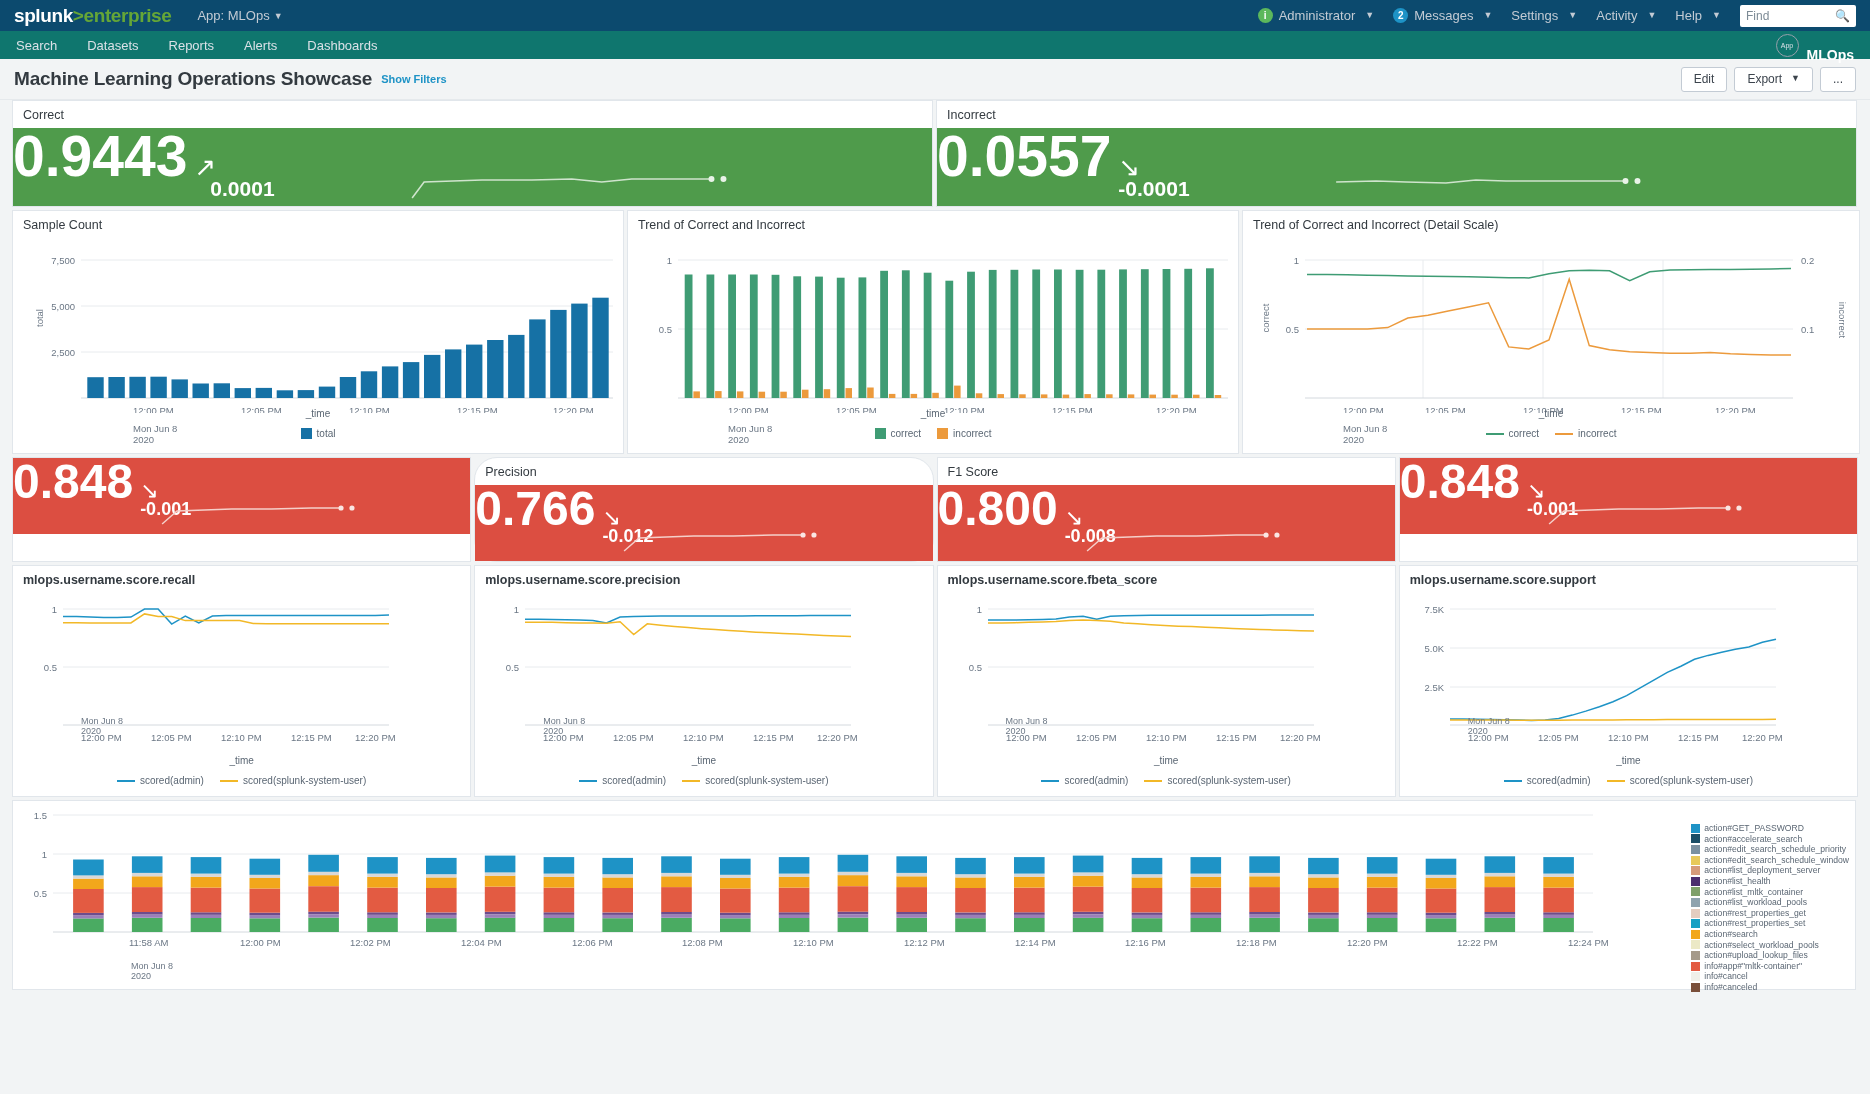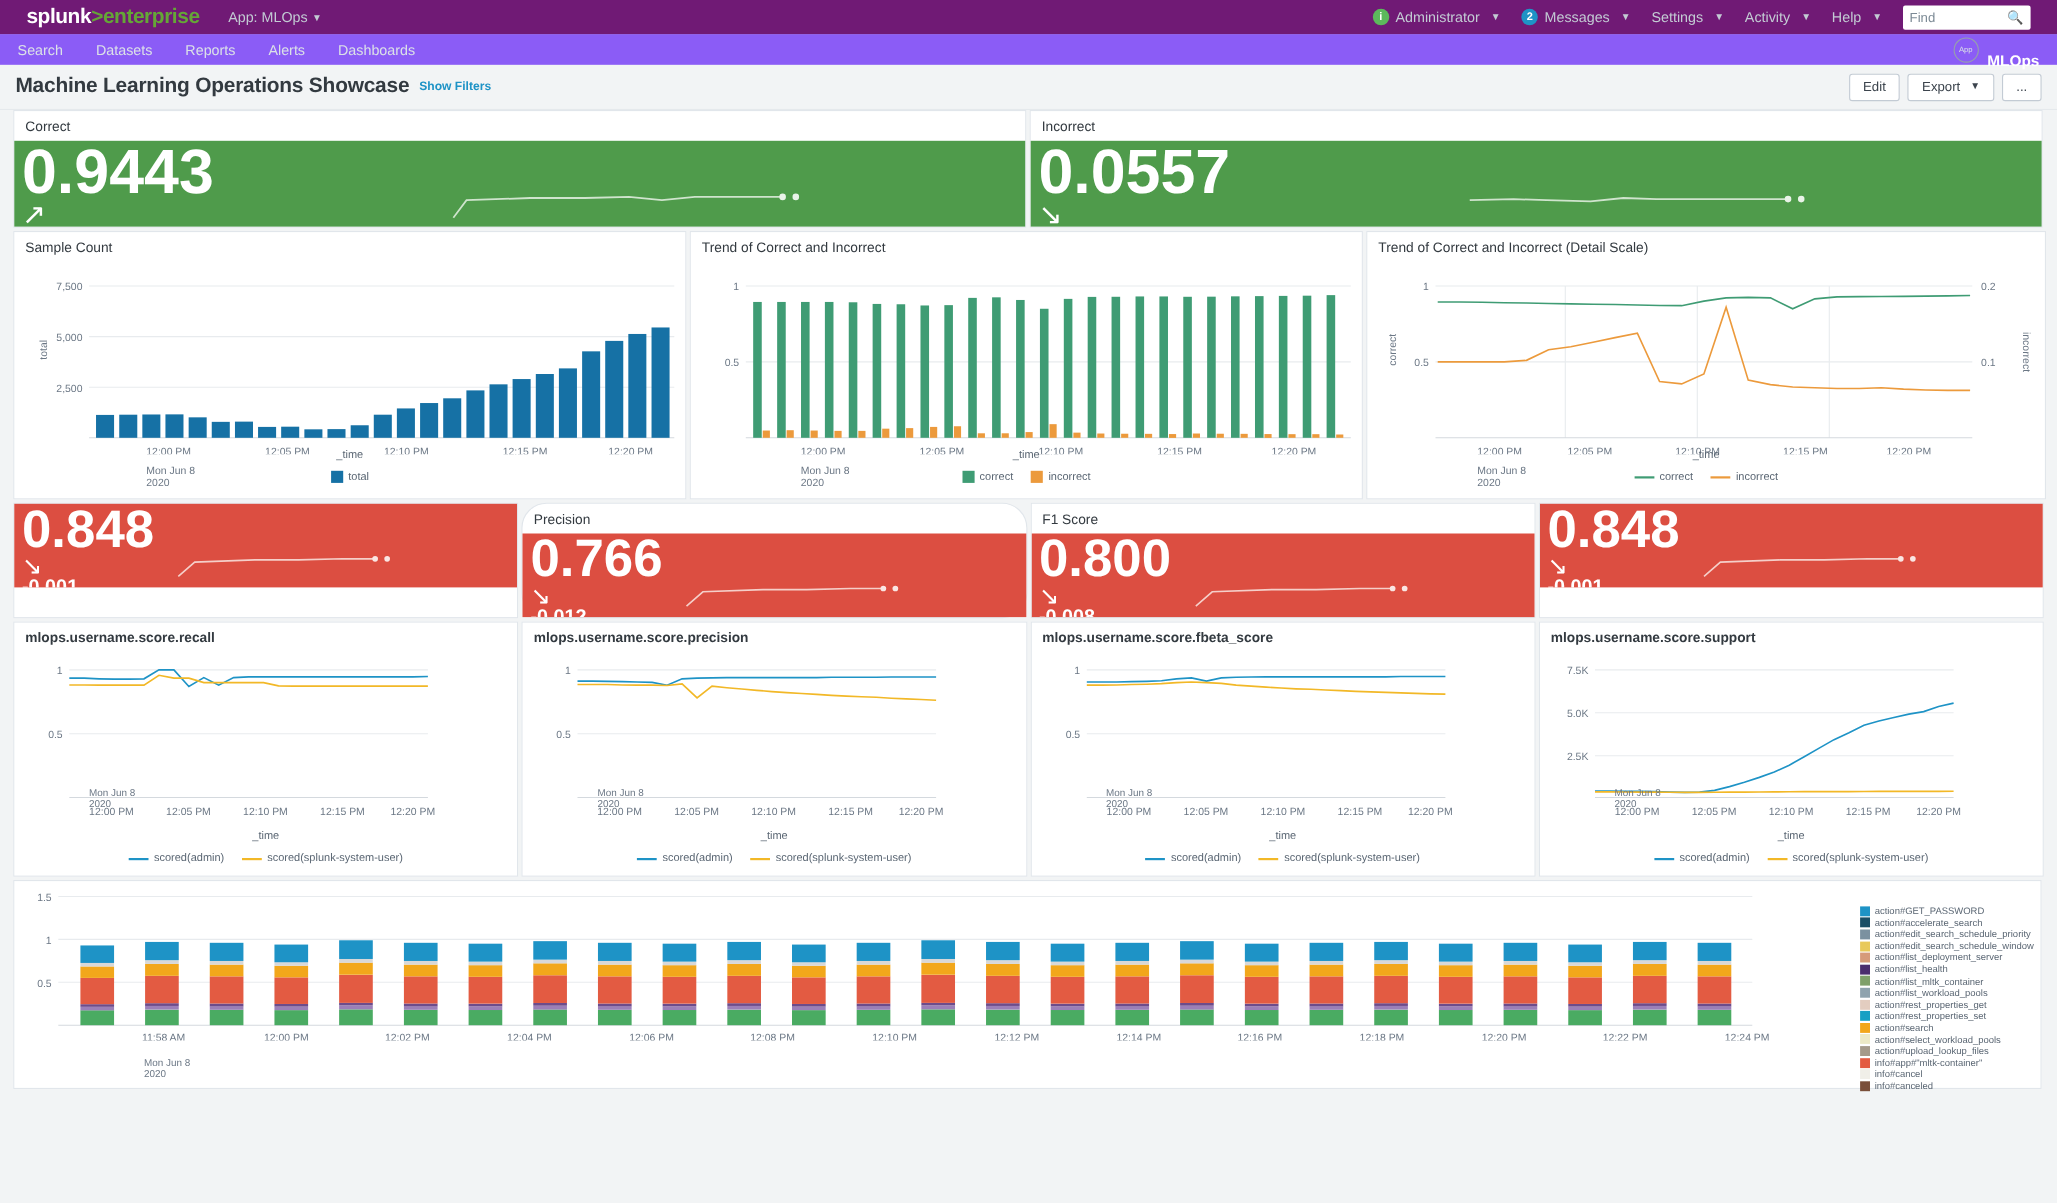--- a/index.html
+++ b/index.html
@@ -5,22 +5,22 @@
   * { box-sizing: border-box; margin: 0; padding: 0; }
   body {
     width: 1870px; height: 1094px;
     font-family: "Liberation Sans", sans-serif;
     background: #f2f4f5; overflow: hidden;
     -webkit-font-smoothing: antialiased;
   }
 
   
   .topbar {
-    height: 31px; background: #701a75; display: flex; align-items: center;
-    padding: 0 24px; color: #fff; font-size: 13px; position: relative;
+    height: 31px; background: #0c4a6e; display: flex; align-items: center;
+    padding: 0 14px; color: #fff; font-size: 13px; position: relative;
   }
   .logo { font-size: 19px; font-weight: bold; letter-spacing: -0.4px; display:flex; align-items:center; }
   .logo .lsp { color: #fff; }
   .logo .lchev { color: #65a637; font-weight:bold; }
   .logo .lent { color: #65a637; }
   .app-menu { margin-left: 26px; font-size: 13px; color: #c3cbd4; }
   .caret { display:inline-block; margin-left:4px; font-size:9px; position:relative; top:-1px;}
   .topbar-right { margin-left: auto; display: flex; align-items: center; gap: 19px; font-size: 13px; color: #c3cbd4;}
   .tb-item { display:flex; align-items:center; gap:6px; white-space:nowrap;}
   .badge-dot {
@@ -31,21 +31,21 @@
   .badge-blue { background: #1e93c6; }
   .findbox {
     width: 116px; height: 22px; background: #fff; border-radius: 2px;
     display: flex; align-items: center; padding: 0 6px; color: #7d8b96; font-size:12px;
     position:relative;
   }
   .findbox .srch { margin-left:auto; font-size:12px; color:#5a6673;}
 
   
   .appbar {
-    height: 28px; background: #8b5cf6; display: flex; align-items: center;
+    height: 28px; background: #0f766e; display: flex; align-items: center;
     padding: 0 16px; color: #dbe1e7; font-size: 13px; gap: 30px;
   }
   .appbar .an-right { margin-left:auto; display:flex; align-items:center; gap:8px; }
   .app-circle {
     width: 23px; height:23px; border-radius:50%; border:1px solid #96a0ab;
     display:flex; align-items:center; justify-content:center; font-size:7px; color:#dbe1e7;
   }
   .app-name { color:#fff; font-size:14px; font-weight:600;margin-top:20px; }
 
   
@@ -71,21 +71,21 @@
   .panel-title {
     font-size: 12.5px; color: #333a40; padding: 7px 10px 6px 10px;
   }
 
   
   .sv-body { position: relative; overflow:hidden; }
   .sv-green { background: #4f9b4b; }
   .sv-red { background: #dc4e41; }
   .sv-inner {
     display: flex; align-items: baseline; justify-content: flex-start;
-    height: 100%; position: relative; flex-direction: column;
+    height: 100%; position: relative;
   }
   .sv-num { color:#fff; font-weight: bold; line-height:1; }
   .sv-delta-wrap { display:flex; flex-direction:column; align-items:flex-start; margin-left:7px; }
   .sv-arrow { color:#fff; line-height:0.8; }
   .sv-delta { color:#fff; font-weight:bold; line-height:1; }
   .spark { position:absolute; bottom:6px; left:0; width:100%; height:26px; }
 
   
   .chart-box { position: relative; }
   svg { display:block; }

